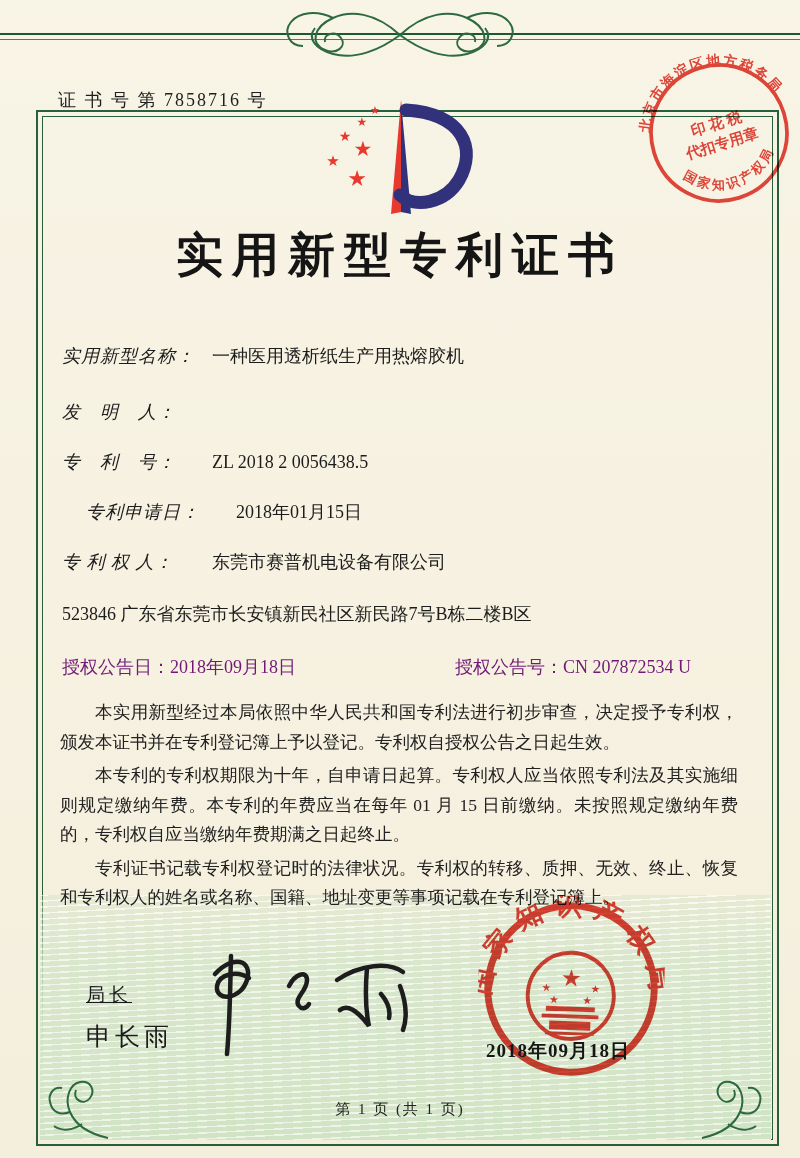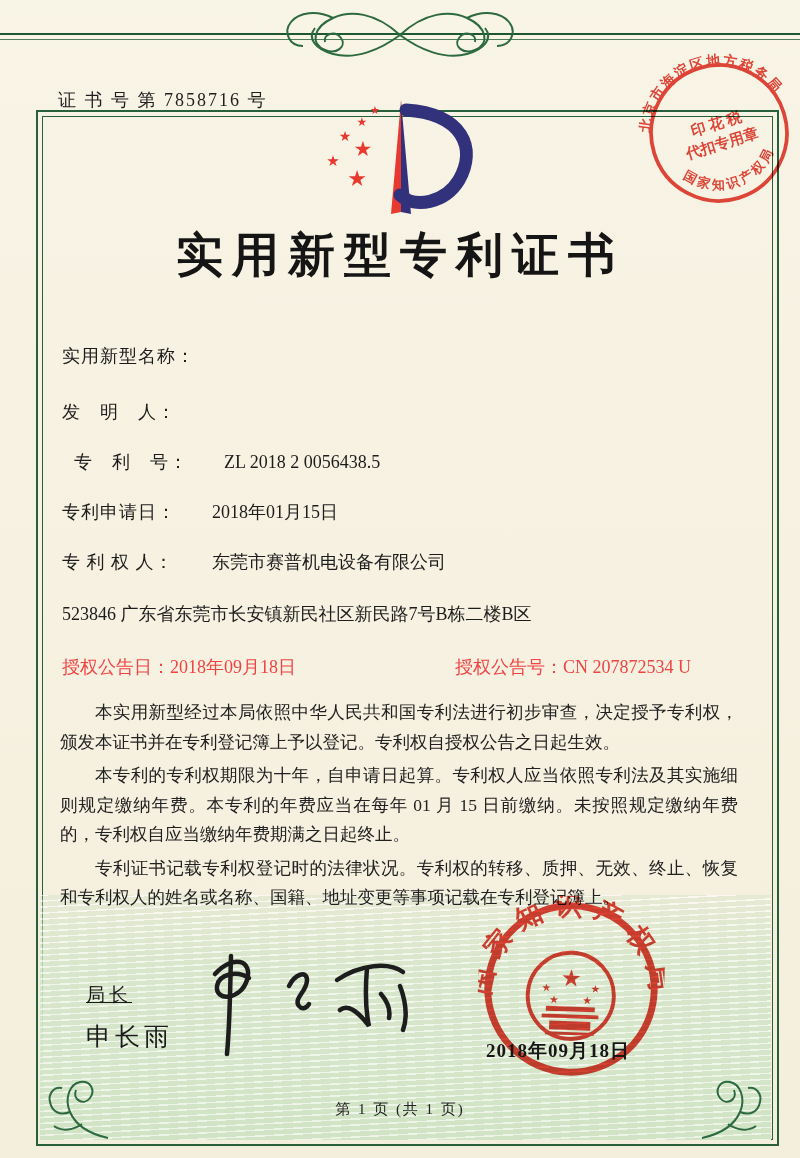--- a/index.html
+++ b/index.html
@@ -23,24 +23,24 @@
       repeating-linear-gradient(-3deg, rgba(255,255,255,.55) 0px, rgba(255,255,255,.55) 1.5px, rgba(190,215,180,.25) 1.5px, rgba(190,215,180,.25) 6px),
       linear-gradient(180deg, rgba(219,234,208,0) 0%, rgba(219,234,208,.75) 28%, #dcead0 70%, #d7e7ca 100%);
   }
   .cert-no{left:58px;top:88px;font-size:18px;letter-spacing:2px;color:#1e1e1e;}
   .logo{left:305px;top:96px;width:190px;height:122px;}
   .title{left:0;top:224px;width:800px;text-align:center;
     font-size:47px;font-weight:700;letter-spacing:9px;color:#151515;}
   
   .field-row{position:absolute;left:62px;width:678px;display:flex;
     font-size:18px;line-height:29px;color:#1c1c1c;}
-  .flabel{flex:0 0 150px;letter-spacing:1px;white-space:nowrap;}
+  .flabel{flex:0 0 150px;letter-spacing:1px;white-space:nowrap;font-style:italic;}
   .fvalue{flex:1;}
   .grant-col2{position:absolute;left:393px;top:0;white-space:nowrap;}
-  .grant-row{position:absolute;left:62px;width:678px;font-size:18px;line-height:29px;color:#ef4444;}
+  .grant-row{position:absolute;left:62px;width:678px;font-size:18px;line-height:29px;color:#701a75;}
   
   .paras{left:60px;top:698px;width:682px;font-size:17.5px;line-height:29.5px;
     text-align:justify;color:#212121;}
   .paras p{margin:0 4px 4px 0;text-indent:2em;}
   
   .stamp-top{left:640px;top:54px;width:158px;height:158px;
     transform:rotate(-17deg);opacity:.9;mix-blend-mode:multiply;}
   .seal-bottom{left:478px;top:896px;width:186px;height:186px;
     transform:rotate(2deg);opacity:.93;mix-blend-mode:multiply;}
   .seal-date{left:486px;top:1038px;font-size:19px;font-weight:600;
@@ -101,29 +101,30 @@
     <text x="58" y="60" font-size="21">★</text>
     <text x="28" y="70" font-size="15">★</text>
     <text x="52" y="90" font-size="22">★</text>
   </g>
 </svg>
 
 <div class="abs title">实用新型专利证书</div>
 
 <div class="field-row" style="top:342px;">
   <span class="flabel">实用新型名称：</span>
+  <span class="fvalue">一种医用透析纸生产用热熔胶机</span>
 </div>
 <div class="field-row" style="top:398px;">
   <span class="flabel">发　明　人：</span>
 </div>
-<div class="field-row" style="top:448px;margin-left:12px;">
+<div class="field-row" style="top:448px;">
   <span class="flabel">专　利　号：</span>
   <span class="fvalue">ZL 2018 2 0056438.5</span>
 </div>
-<div class="field-row" style="top:498px;">
+<div class="field-row" style="top:498px;margin-left:24px;">
   <span class="flabel">专利申请日：</span>
   <span class="fvalue">2018年01月15日</span>
 </div>
 <div class="field-row" style="top:548px;">
   <span class="flabel">专 利 权 人：</span>
   <span class="fvalue">东莞市赛普机电设备有限公司</span>
 </div>
 <div class="field-row" style="top:600px;">
   <span class="fvalue">523846 广东省东莞市长安镇新民社区新民路7号B栋二楼B区</span>
 </div>

